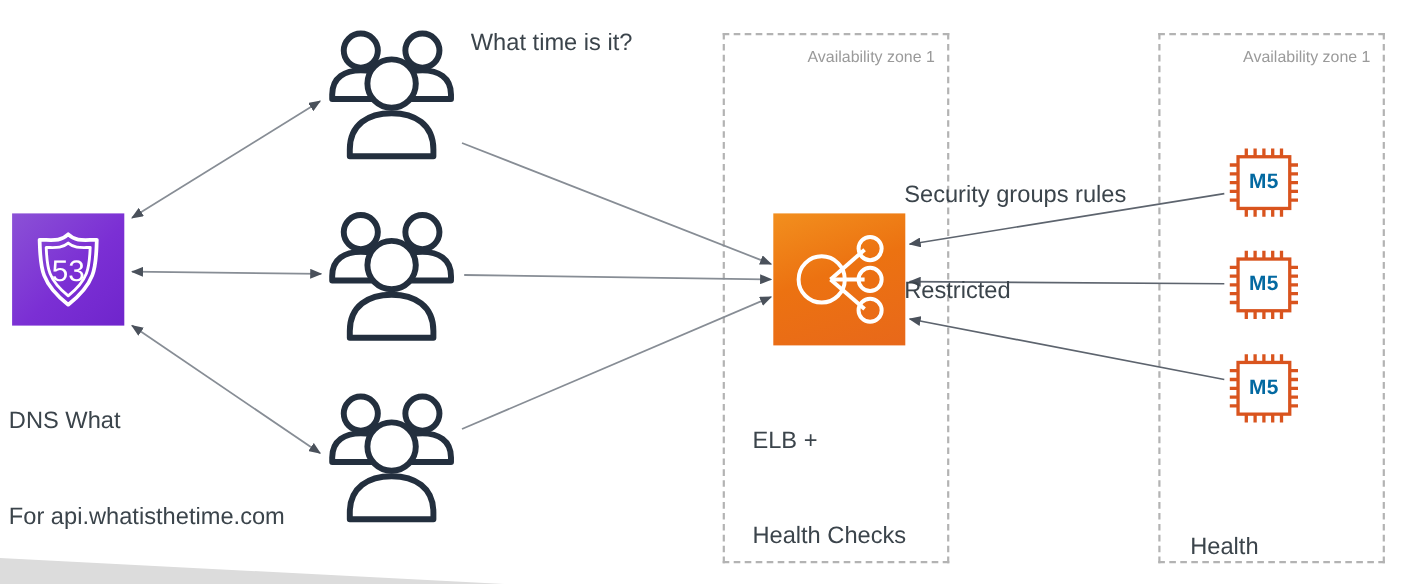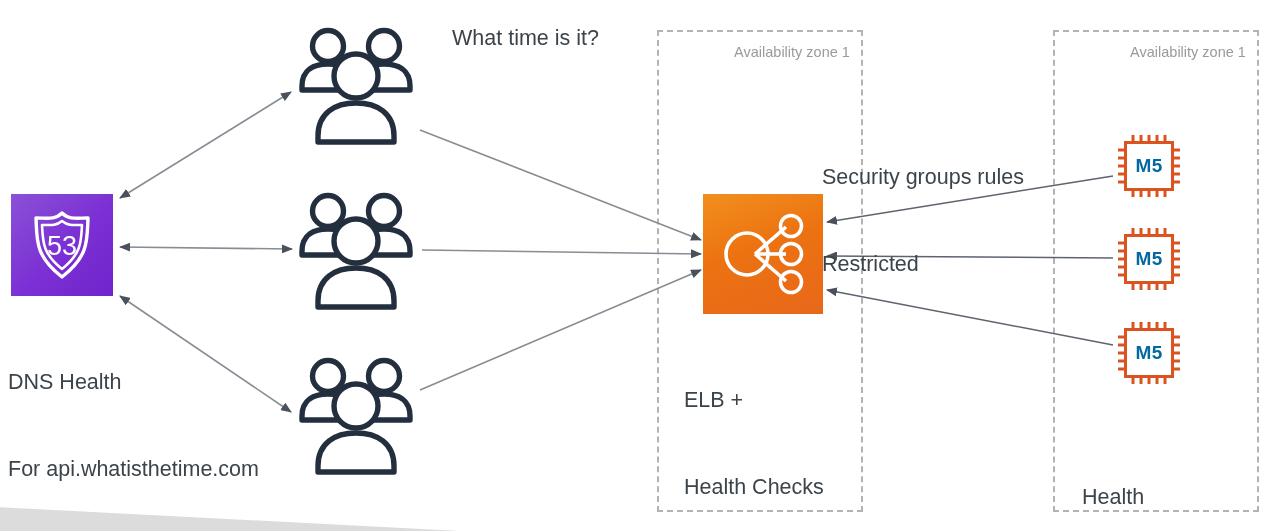--- a/index.html
+++ b/index.html
@@ -134,21 +134,21 @@
       <path d="M51 27
                C 57 32, 63 31, 71 31
                C 70 47, 71 59, 51 75
                C 31 59, 32 47, 31 31
                C 39 31, 45 32, 51 27 Z" fill="none" stroke="#ffffff" stroke-width="2.6" stroke-linejoin="round"></path>
       <text x="51" y="61" text-anchor="middle" font-family="Liberation Sans, sans-serif" font-size="27" fill="#ffffff">53</text>
     </svg>
   </div>
 
   <div class="txt txt-22" style="left:8px; top:310px; width:330px;">
-    <div>DNS Health</div>
+    <div>DNS What</div>
     <div>For api.whatisthetime.com</div>
     
   </div>
 
   <div class="node" style="left:292px; top:24px; width:128px; height:124px;">
     <svg width="128" height="124" viewBox="0 0 128 124" xmlns="http://www.w3.org/2000/svg">
       <g fill="none" stroke="#232f3e" stroke-width="5.4" stroke-linejoin="round" stroke-linecap="round">
         <circle cx="36" cy="22" r="15.5"></circle>
         <path d="M10 62 C10 46, 22 40, 36 40 C50 40, 62 46, 62 62 L62 66 L10 66 Z"></path>
         <circle cx="92" cy="22" r="15.5"></circle>
@@ -178,21 +178,21 @@
         <circle cx="36" cy="22" r="15.5"></circle>
         <path d="M10 62 C10 46, 22 40, 36 40 C50 40, 62 46, 62 62 L62 66 L10 66 Z"></path>
         <circle cx="92" cy="22" r="15.5"></circle>
         <path d="M66 62 C66 46, 78 40, 92 40 C106 40, 118 46, 118 62 L118 66 L66 66 Z"></path>
         <circle cx="64" cy="52" r="22" fill="#ffffff"></circle>
         <path d="M26 112 C26 89, 43 79, 64 79 C85 79, 102 89, 102 112 L102 118 L26 118 Z" fill="#ffffff"></path>
       </g>
     </svg>
   </div>
 
-  <div class="txt txt-22" style="left:428px; top:24px;margin-left:24px;"><span>What time is it?</span></div>
+  <div class="txt txt-22" style="left:428px; top:24px;"><span>What time is it?</span></div>
 
   <div class="aws-square elb" style="left:703px; top:194px; width:120px; height:120px;">
     <svg width="120" height="120" viewBox="0 0 120 120" xmlns="http://www.w3.org/2000/svg">
       <g stroke="#ffffff" stroke-width="3.6" fill="none">
         <line x1="52" y1="60" x2="83" y2="33"></line>
         <line x1="52" y1="60" x2="83" y2="60"></line>
         <line x1="52" y1="60" x2="83" y2="87"></line>
         <circle cx="44" cy="60" r="21"></circle>
         <circle cx="88" cy="32" r="10.5"></circle>
         <circle cx="88" cy="60" r="10.5"></circle>

